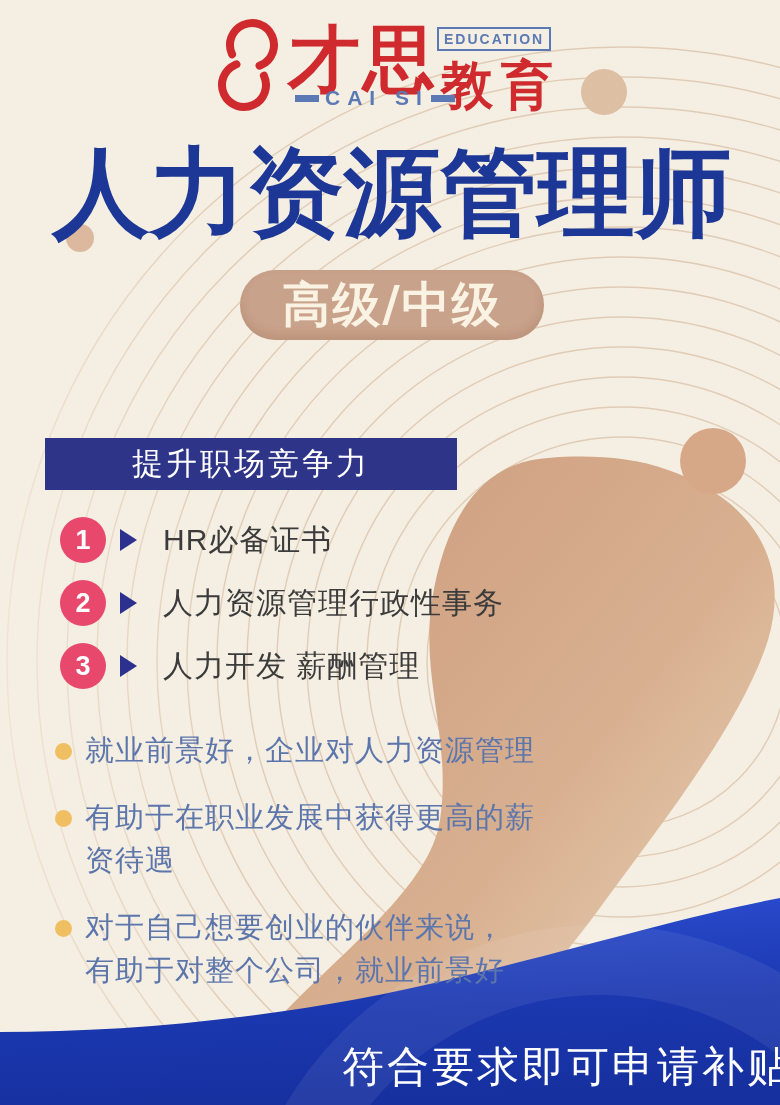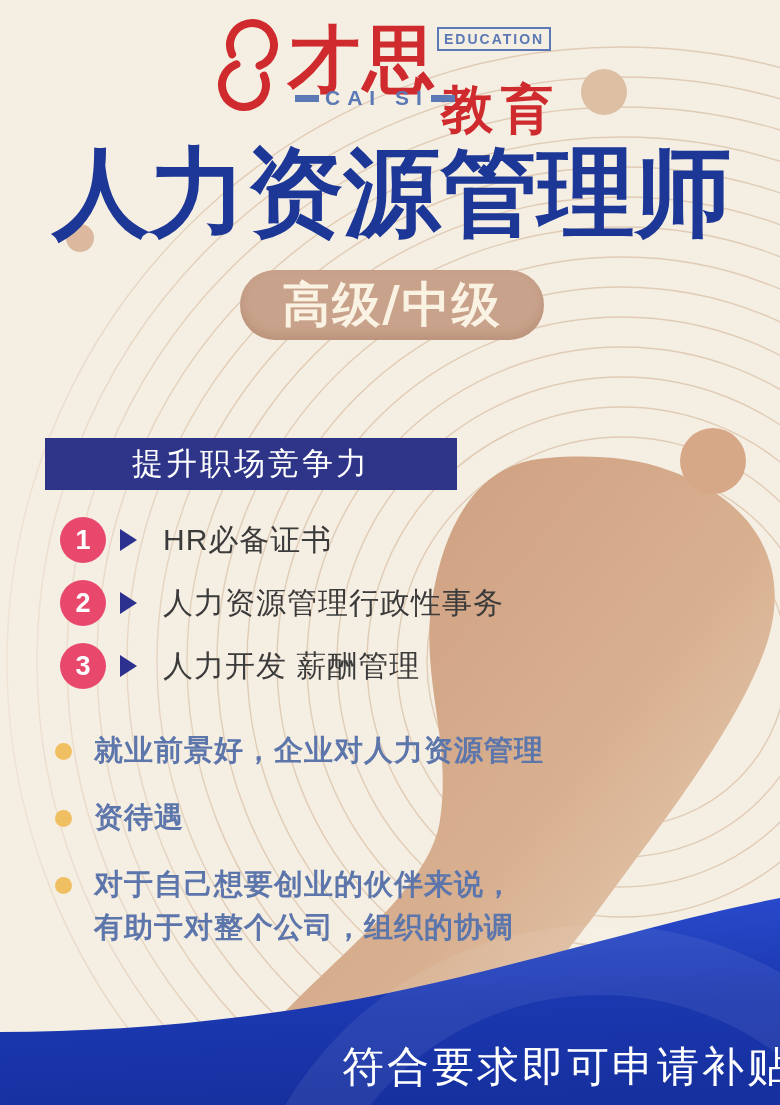--- a/index.html
+++ b/index.html
@@ -24,21 +24,21 @@
     position:absolute; left:76px; top:6px; font-size:72px; line-height:74px;
     font-weight:bold; color:var(--logo-red); letter-spacing:3px; white-space:nowrap;
   }
   .edu-en{
     position:absolute; left:225px; top:11px; border:2px solid var(--logo-blue);
     color:var(--logo-blue); font-size:14px; font-weight:bold; letter-spacing:2px;
     padding:2px 5px; white-space:nowrap;
   }
   .edu-cn{
     position:absolute; left:229px; top:42px; font-size:52px; line-height:54px;
-    font-weight:bold; color:var(--logo-red); letter-spacing:8px; white-space:nowrap;margin-top:24px;
+    font-weight:bold; color:var(--logo-red); letter-spacing:8px; white-space:nowrap;
   }
   .brand-en{
     position:absolute; left:83px; top:70px; display:flex; align-items:center;
     color:var(--logo-blue); font-size:21px; font-weight:bold; letter-spacing:7px; white-space:nowrap;
   }
   .brand-en .bar{width:24px; height:7px; background:var(--logo-blue); flex:none;}
   .brand-en .bar.left{margin-right:6px;} .brand-en .bar.right{margin-left:2px;}
 
   
   .main-title{
@@ -78,21 +78,21 @@
   .item-label{margin-left:26px; font-size:30px; color:var(--item-text); letter-spacing:1px; white-space:nowrap;}
 
   
   .benefits{position:absolute; left:55px; top:729px; width:580px;}
   .benefit{display:flex; margin-bottom:24px;}
   .benefit-dot{
     width:17px; height:17px; border-radius:50%; background:var(--bullet-gold);
     margin-top:14px; flex:none;
   }
   .benefit-text{
-    margin-left:22px; font-size:29px; font-weight:bold; color:var(--benefit-blue);
+    margin-left:13px; font-size:29px; font-weight:normal; color:var(--benefit-blue);
     line-height:43px; letter-spacing:1px; white-space:nowrap;
   }
 
   
   .footer-banner{
     position:absolute; left:0; right:0; top:1041px; text-align:right;
     color:#ffffff; font-size:42px; line-height:52px; letter-spacing:3px; white-space:nowrap;
   }
 </style>
 </head>
@@ -195,27 +195,28 @@
   <div class="benefits">
     <div class="benefit">
       <div class="benefit-dot"></div>
       <div class="benefit-text">
         <div>就业前景好，企业对人力资源管理</div>
       </div>
     </div>
     <div class="benefit">
       <div class="benefit-dot"></div>
       <div class="benefit-text">
+        <div>有助于在职业发展中获得更高的薪</div>
         <div>资待遇</div>
       </div>
     </div>
     <div class="benefit">
       <div class="benefit-dot"></div>
       <div class="benefit-text">
         <div>对于自己想要创业的伙伴来说，</div>
-        <div>有助于对整个公司，组织的协调</div>
+        <div>有助于对整个公司，就业前景好</div>
       </div>
     </div>
   </div>
 
   <div class="footer-banner">符合要求即可申请补贴</div>
 
 </div>
 
 </body></html>

